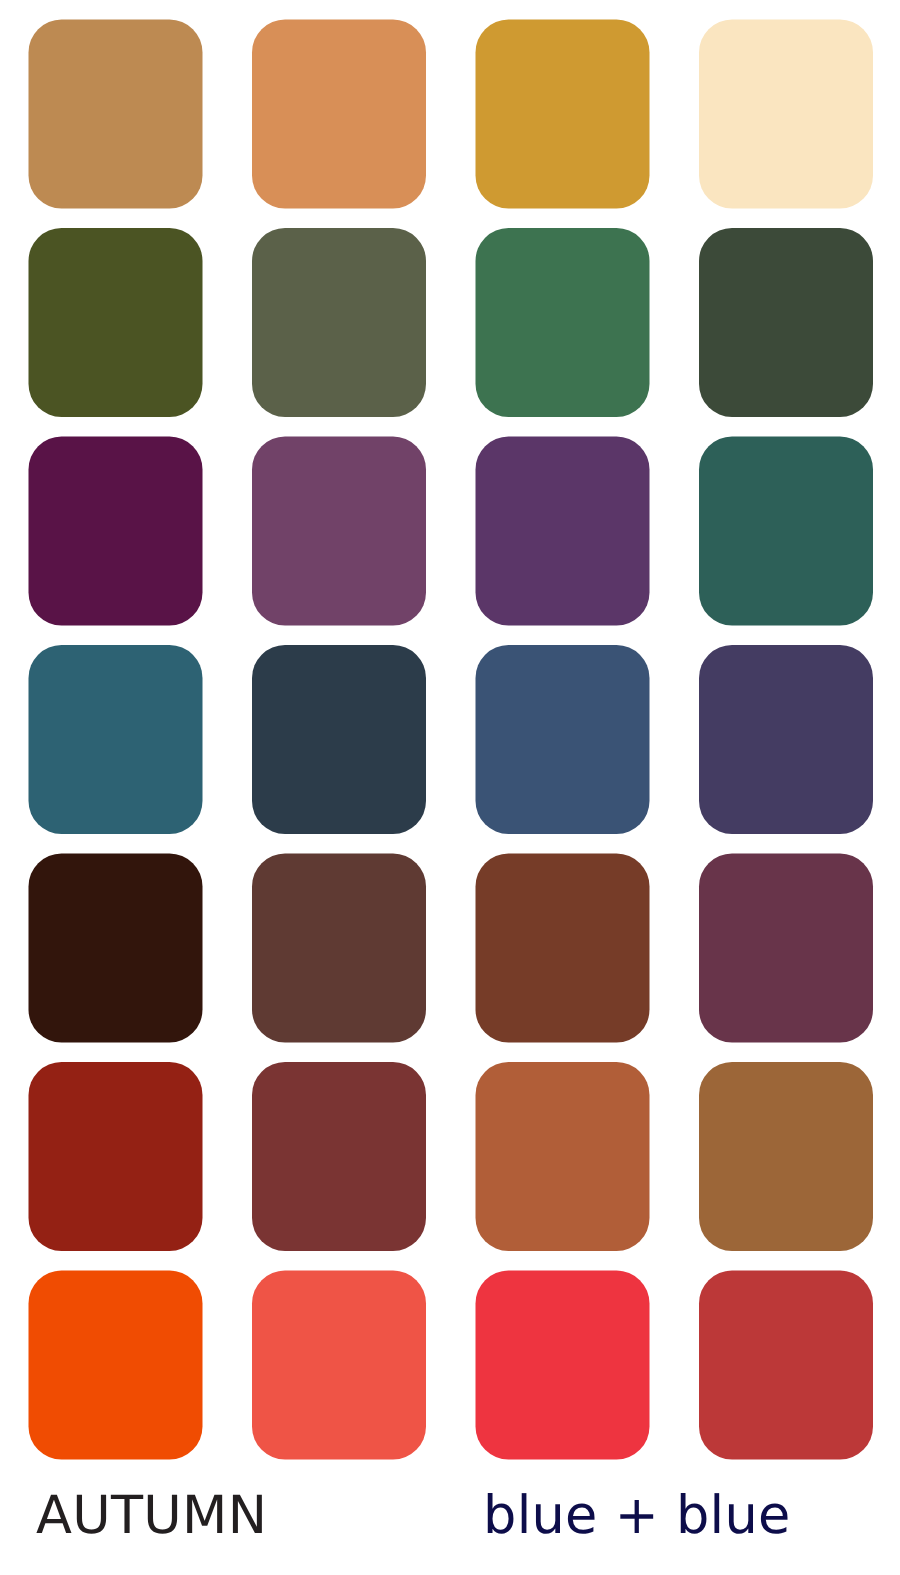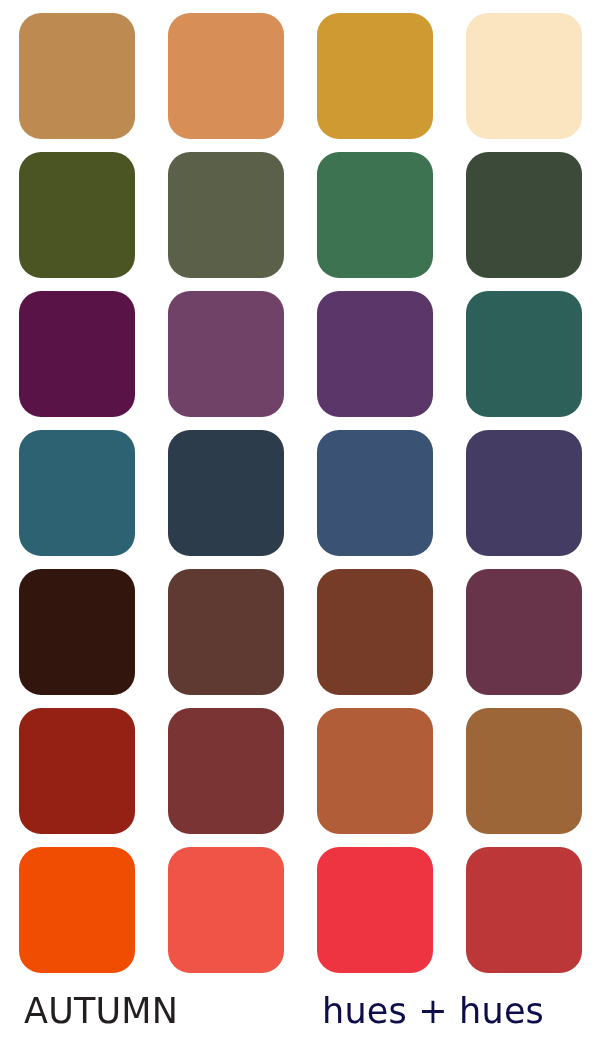--- a/index.html
+++ b/index.html
@@ -104,16 +104,16 @@
       <div class="swatch" style="background: rgb(177, 94, 56); border-radius: 22px; width: 116px; height: 126px;"></div>
       <div class="swatch" style="background: rgb(156, 102, 56); border-radius: 22px; width: 116px; height: 126px;"></div>
       <div class="swatch" style="background: rgb(240, 76, 2); border-radius: 22px; width: 116px; height: 126px;"></div>
       <div class="swatch" style="background: rgb(239, 84, 70); border-radius: 22px; width: 116px; height: 126px;"></div>
       <div class="swatch" style="background: rgb(238, 52, 64); border-radius: 22px; width: 116px; height: 126px;"></div>
       <div class="swatch" style="background: rgb(188, 56, 56); border-radius: 22px; width: 116px; height: 126px;"></div>
     </div>
 
   <div id="label-row">
     <div class="palette-label" id="label-autumn" style="color: rgb(35, 31, 32);">AUTUMN</div>
-    <div class="palette-label" id="label-blue-hues" style="color: rgb(13, 13, 74);">hues + hues</div>
+    <div class="palette-label" id="label-blue-hues" style="color: rgb(13, 13, 74);">blue + blue</div>
   </div>
 
 </div>
 
 </body></html>

